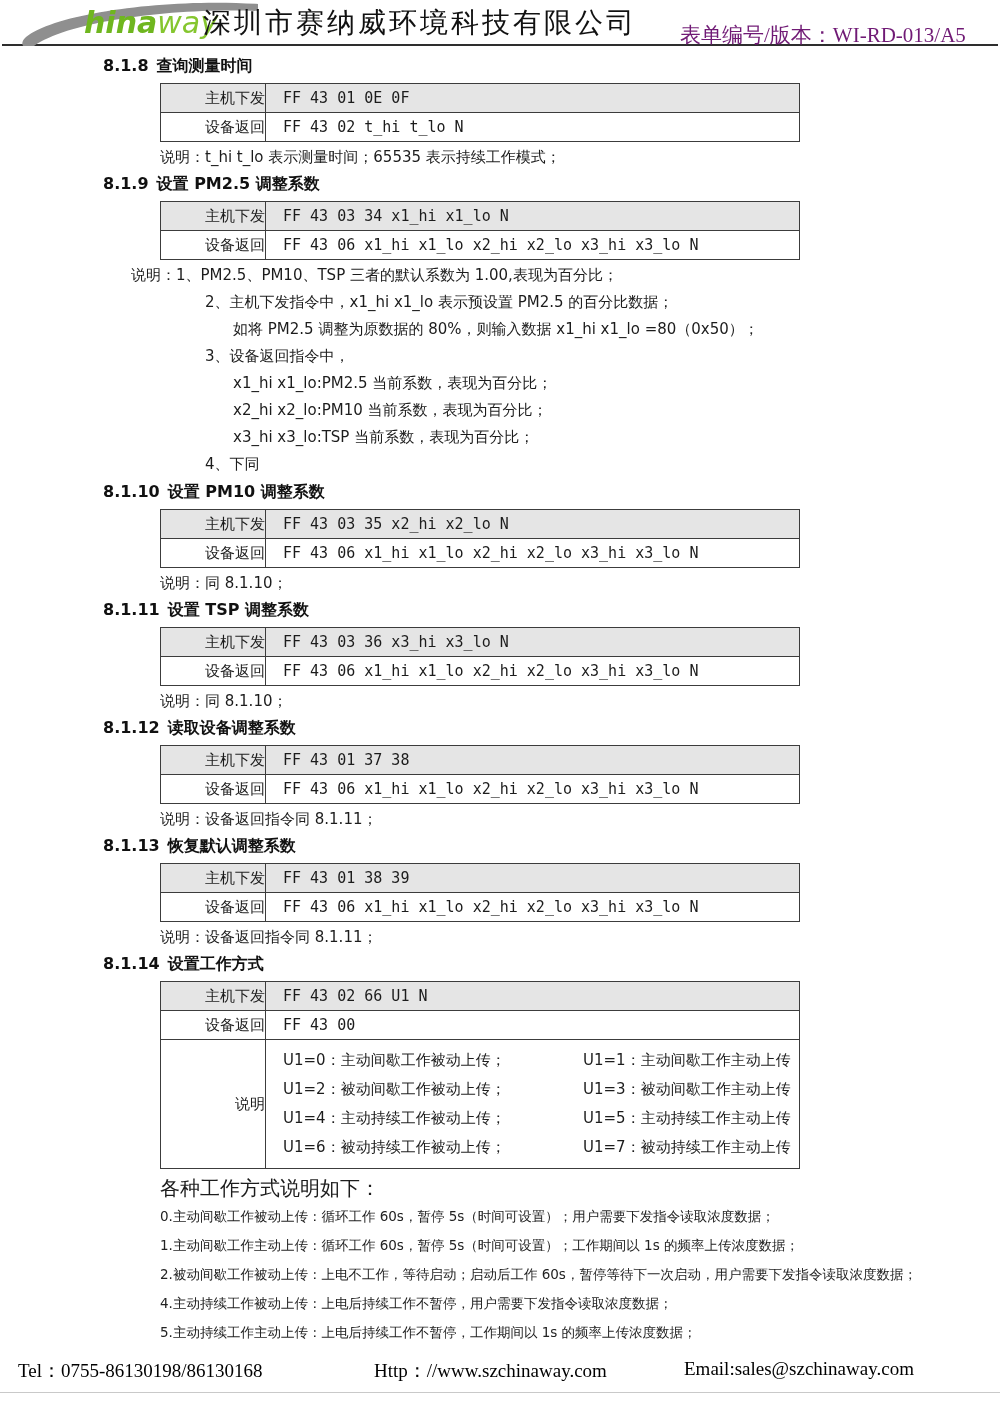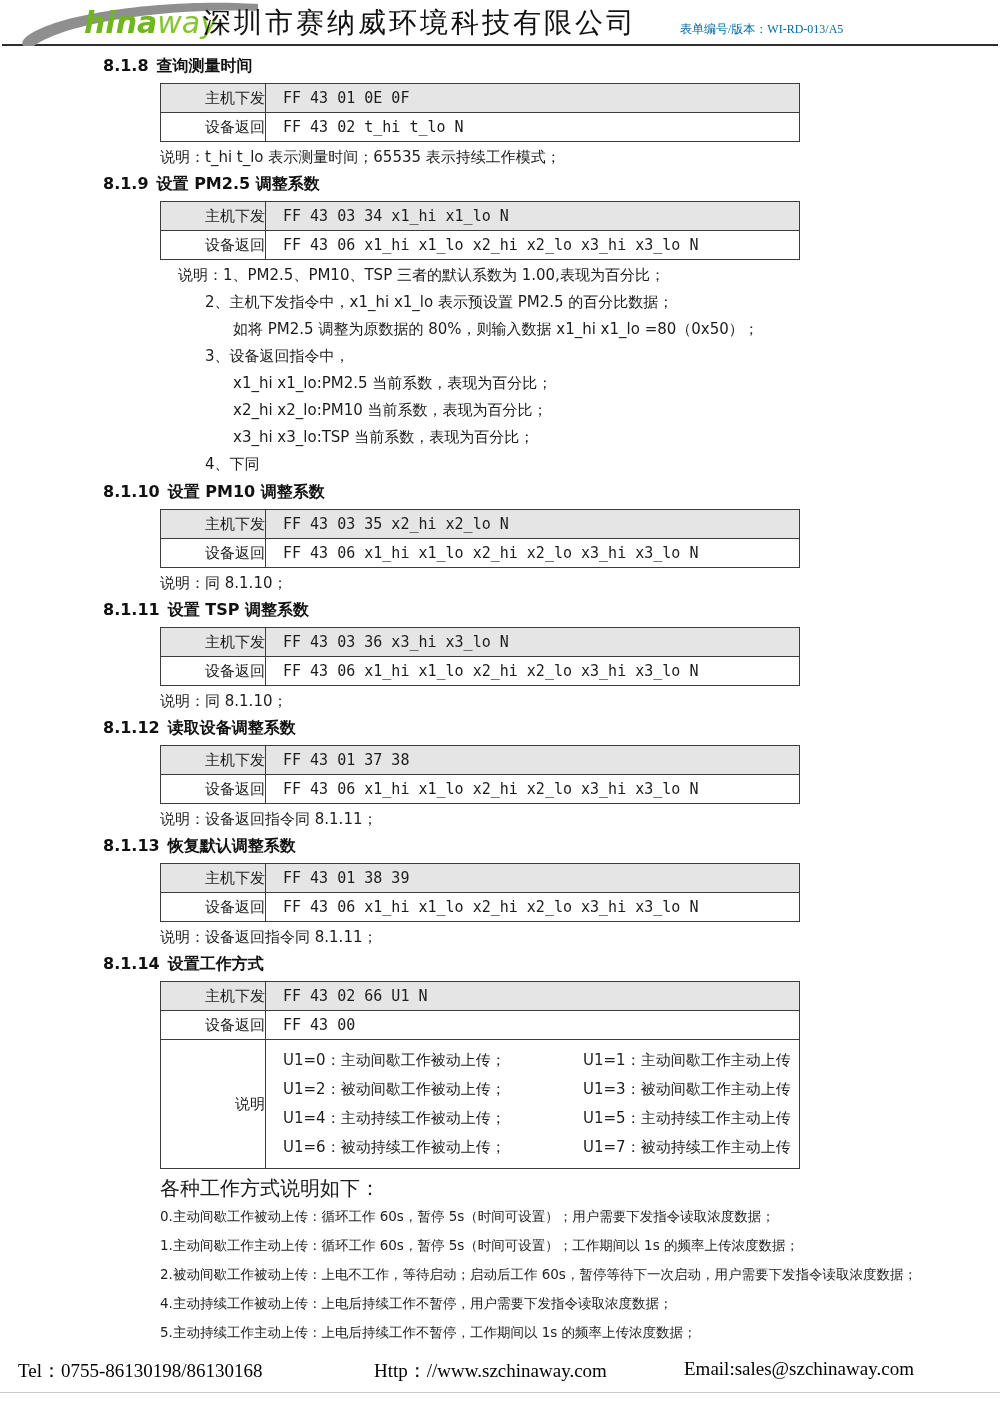--- a/index.html
+++ b/index.html
@@ -17,36 +17,36 @@
     position:absolute; left:76px; top:5px; font-style:italic; font-size:30px;
     letter-spacing:0px; line-height:34px; white-space:nowrap;
   }
   .logo-hina { font-weight:700; color:#6fb61f; }
   .logo-way  { font-weight:400; color:#85c62f; }
   .company {
     position:absolute; left:203px; top:4px; font-size:28px; letter-spacing:3px;
     font-family:"Liberation Serif", serif; color:#111; white-space:nowrap;
   }
   .doc-code {
-    position:absolute; left:680px; top:21px; font-size:12px;
-    font-family:"Liberation Serif", serif; color:#0369a1; white-space:nowrap;
+    position:absolute; left:680px; top:21px; font-size:21px;
+    font-family:"Liberation Serif", serif; color:#701a75; white-space:nowrap;
   }
   .hdr-rule { border-top:2px solid #2e2e2e; margin:0 2px; }
   
   .main { padding:2px 40px 0 103px; }
   .sec-h { margin:8px 0 6px; font-size:16px; font-weight:bold; color:#111; white-space:nowrap; }
   .sec-h .num { margin-right:8px; }
   .ctable { border-collapse:collapse; margin-left:57px; width:640px; table-layout:fixed; }
   .ctable td { border:1px solid #3c3c3c; height:29px; font-size:15px; vertical-align:middle; }
   .ctable tr.r0 td { background:#e5e5e5; }
   .ctable td.lc { width:105px; text-align:right; color:#1c1c1c; }
   .ctable td.vc { padding-left:17px; color:#1c1c1c; }
   .code { font-family:"DejaVu Sans Mono", monospace; font-size:14px; }
   .note { margin:6px 0 2px 57px; font-size:15px; line-height:18px; white-space:nowrap; }
-  .n9 { margin:0 0 9px 75px; font-size:15px; line-height:18px; white-space:nowrap; }
+  .n9 { margin:0 0 9px 28px; font-size:15px; line-height:18px; white-space:nowrap; }
   .n9.first { margin-top:6px; }
   .ind1 { margin-left:102px; }
   .ind2 { margin-left:130px; }
   
   td.modes { padding:6px 16px 6px 17px; }
   .mrow { height:29px; line-height:29px; font-size:15px; white-space:nowrap; }
   .mleft { display:inline-block; width:300px; }
   .modes-intro { margin:10px 0 12px 57px; font-size:20px; line-height:18px; }
   .mode-line { margin:0 0 15px 57px; font-size:13.5px; line-height:14px; white-space:nowrap; color:#222; }
   

